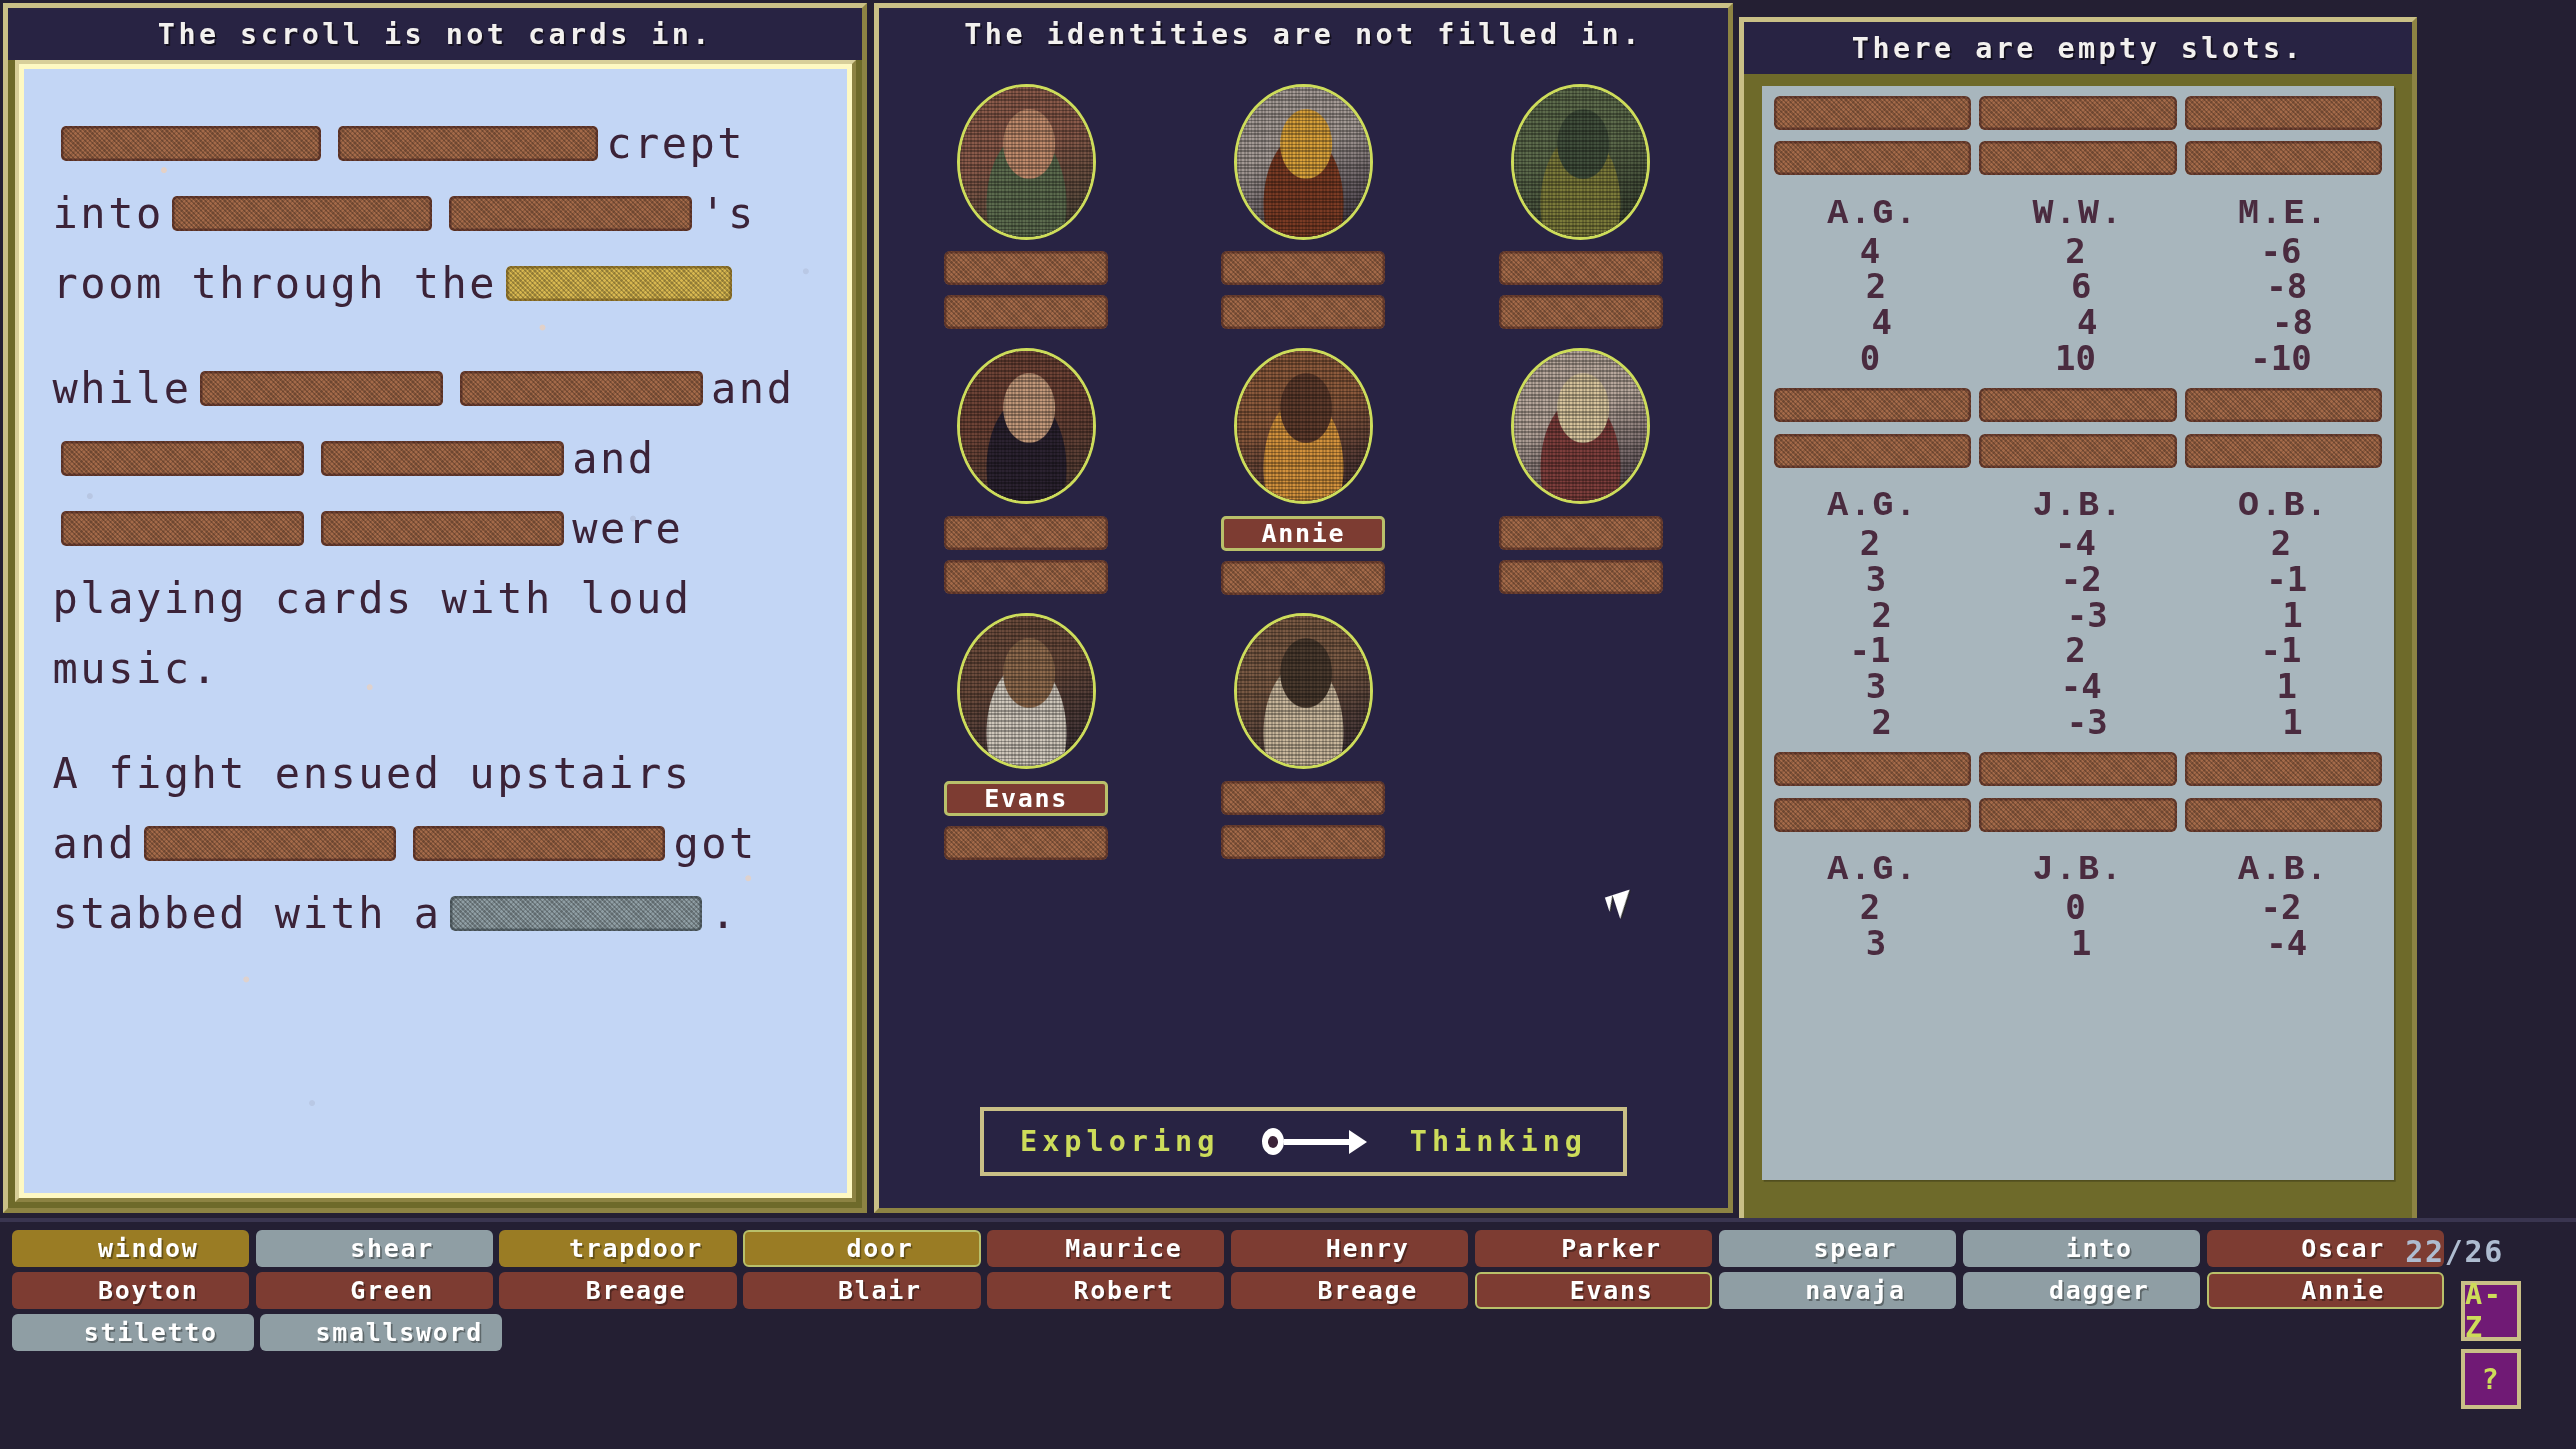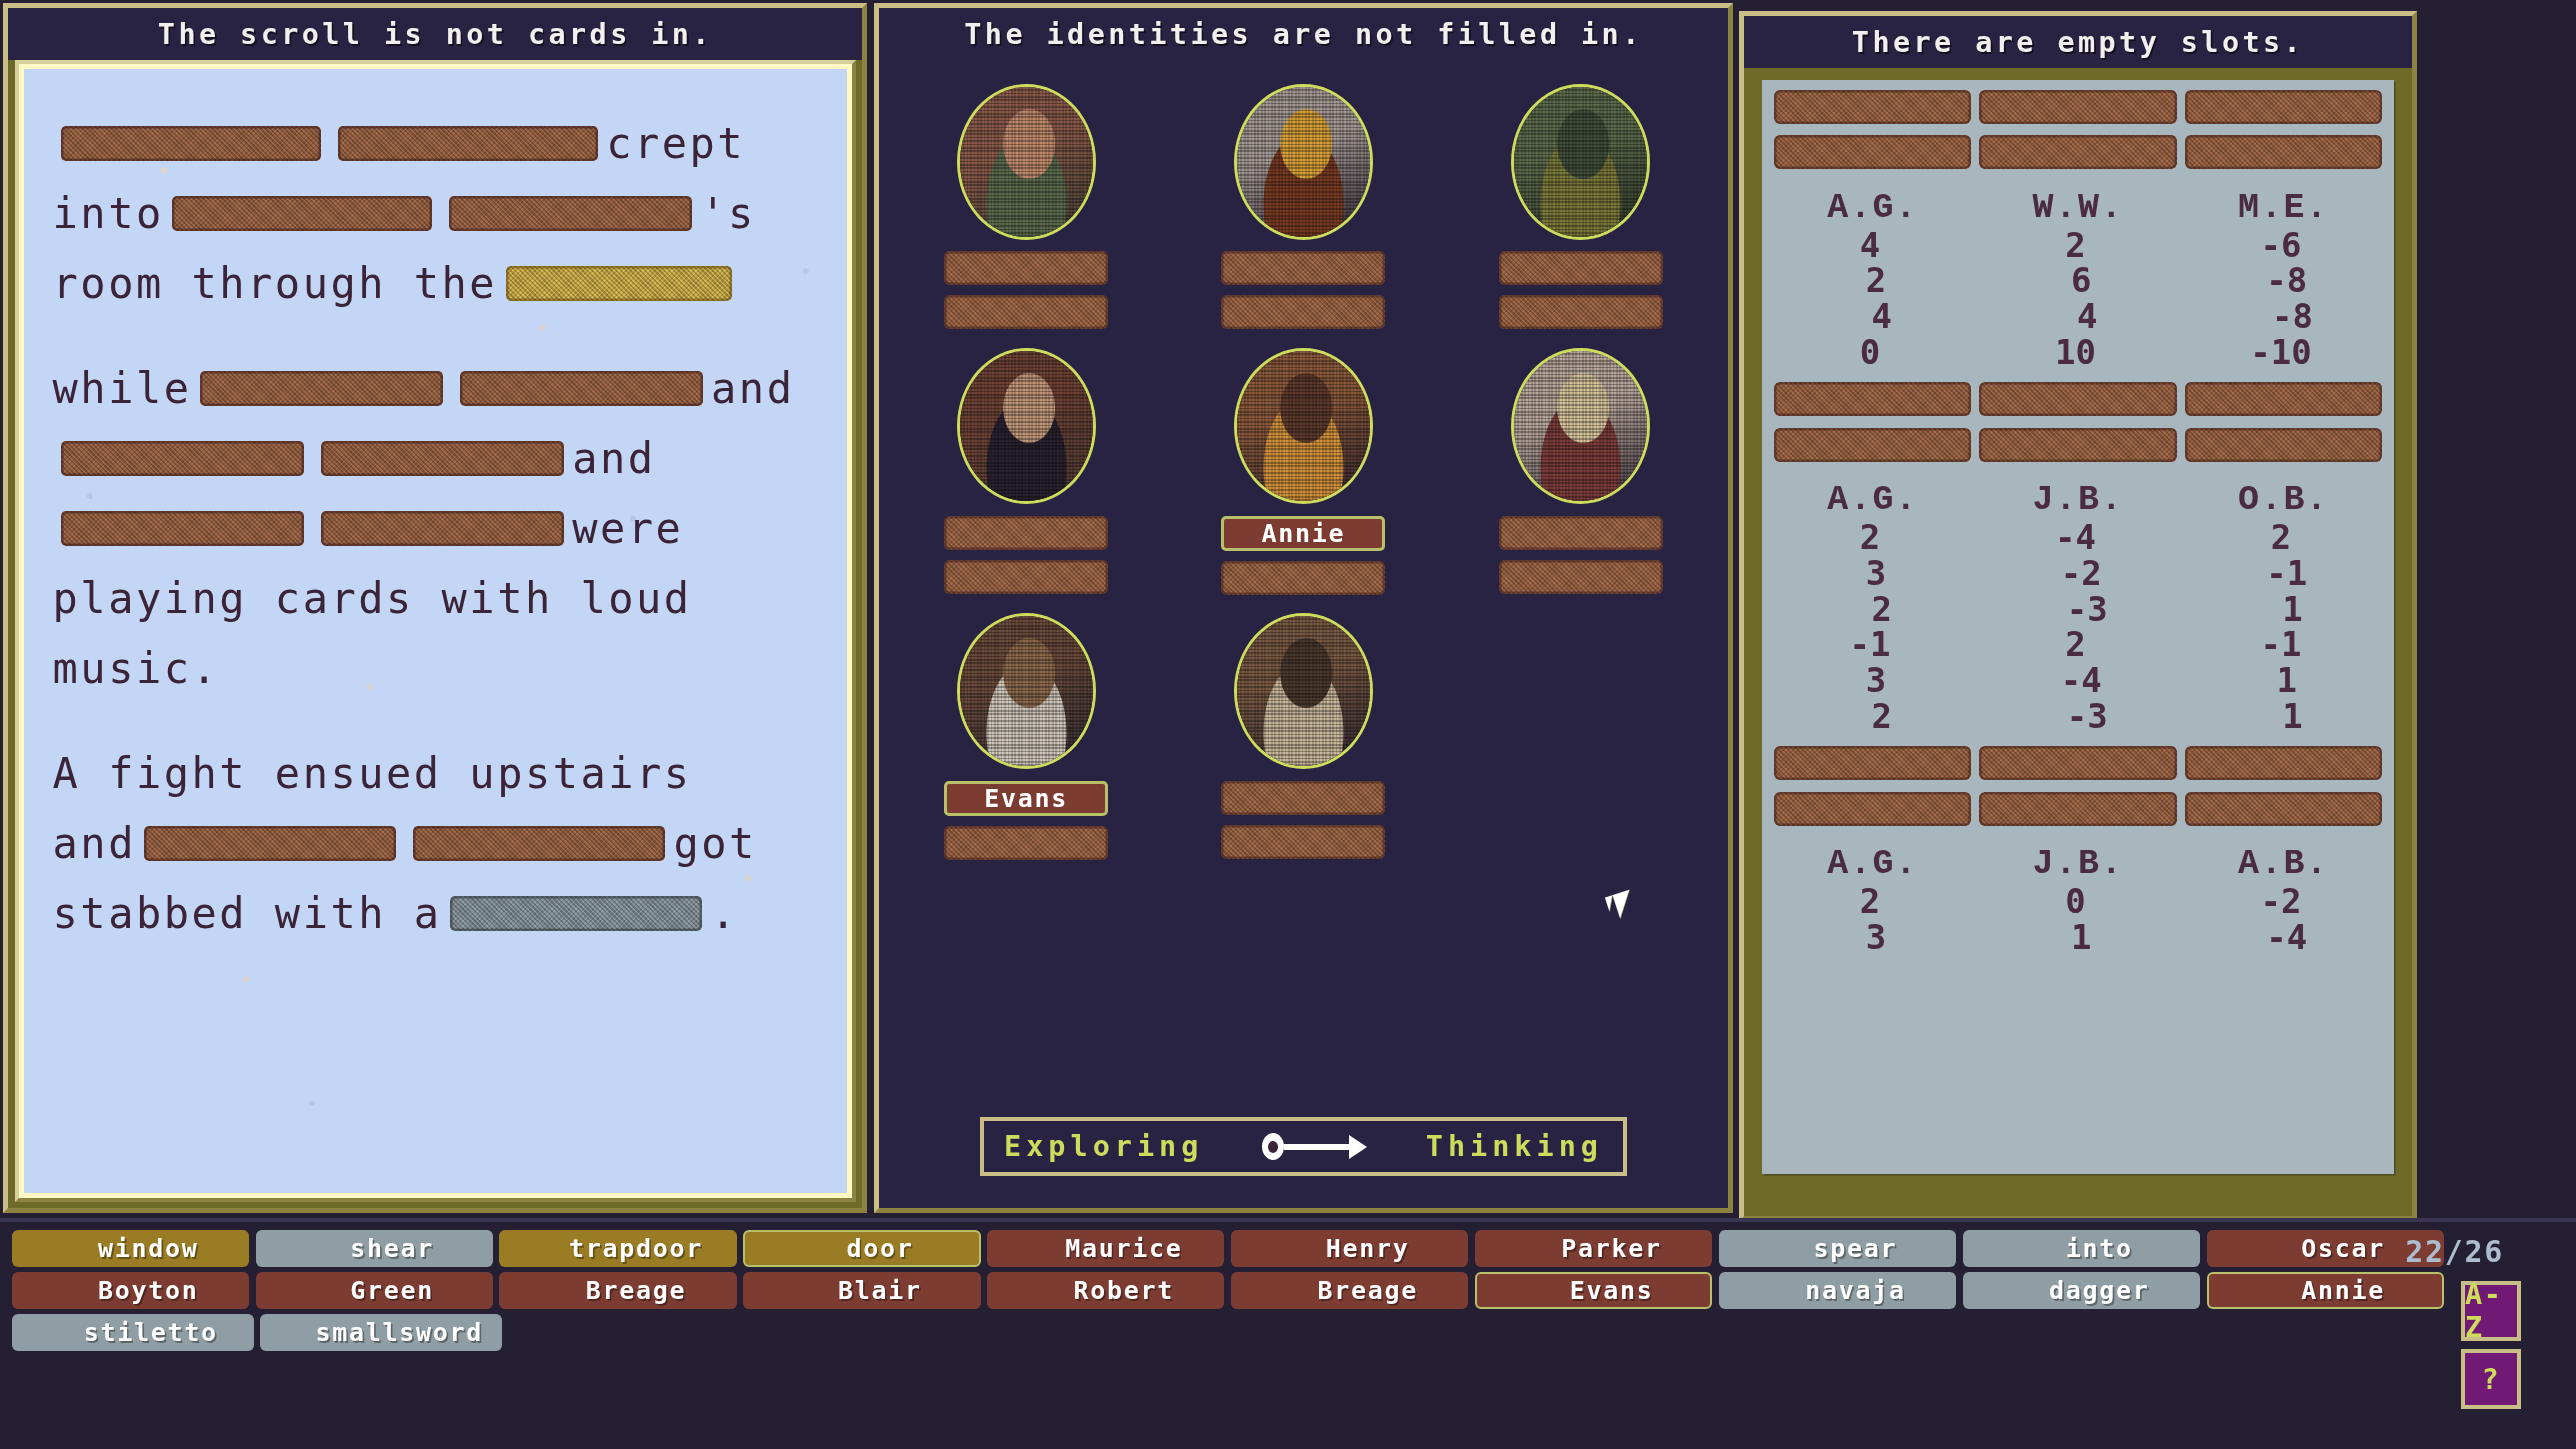--- a/index.html
+++ b/index.html
@@ -129,39 +129,39 @@
     background-color:#7d3c32;
     background-image:none;
     border:3.4px solid #b9c06a;
     box-shadow:none;
     border-radius:5px;
     height:35px;
   }
   .slot.empty-last { visibility:hidden; }
 
   .toggle-bar {
-    position:absolute; left:101px; right:101px; bottom:32px; height:59px;
+    position:absolute; left:101px; right:101px; bottom:32px; height:69px;
     background:#282343;
     border:4.2px solid #c9bf86;
     display:flex; align-items:center; justify-content:space-between;
-    padding: 0 20px;
+    padding: 0 36px;
   }
   .toggle-label { color:#cddc5a; font-size:28.5px; letter-spacing:5px; font-weight:bold; }
   .toggle-arrow { display:flex; align-items:center; }
   .toggle-knob { width:22px; height:27px; border-radius:50%; background:#fff;
                  display:flex;align-items:center;justify-content:center; }
   .toggle-knob i { width:10px;height:11.7px;border-radius:50%;background:#3b2338;display:block; }
   .toggle-line { width:65px; height:5.9px; background:#fff; }
   .toggle-head {
     width:0;height:0;border-left:18.4px solid #fff;
     border-top:12.6px solid transparent;border-bottom:12.6px solid transparent;
   }
 
   
-  #right-panel { left:1739px; top:11px; width:678px; height:1210px; }
+  #right-panel { left:1739px; top:17px; width:678px; height:1210px; }
   .right-body {
     position:absolute; left:0; right:0; top:52px; bottom:0;
     background:#6e6a2a;
   }
   .paper-sheet {
     position:absolute; left:18.4px; right:18.4px; top:11.7px; bottom:42px;
     background:#a8b6bd;
     box-shadow: 1.7px 1.7px 0 rgba(0,0,0,.25);
   }
   .sheet-grid {

